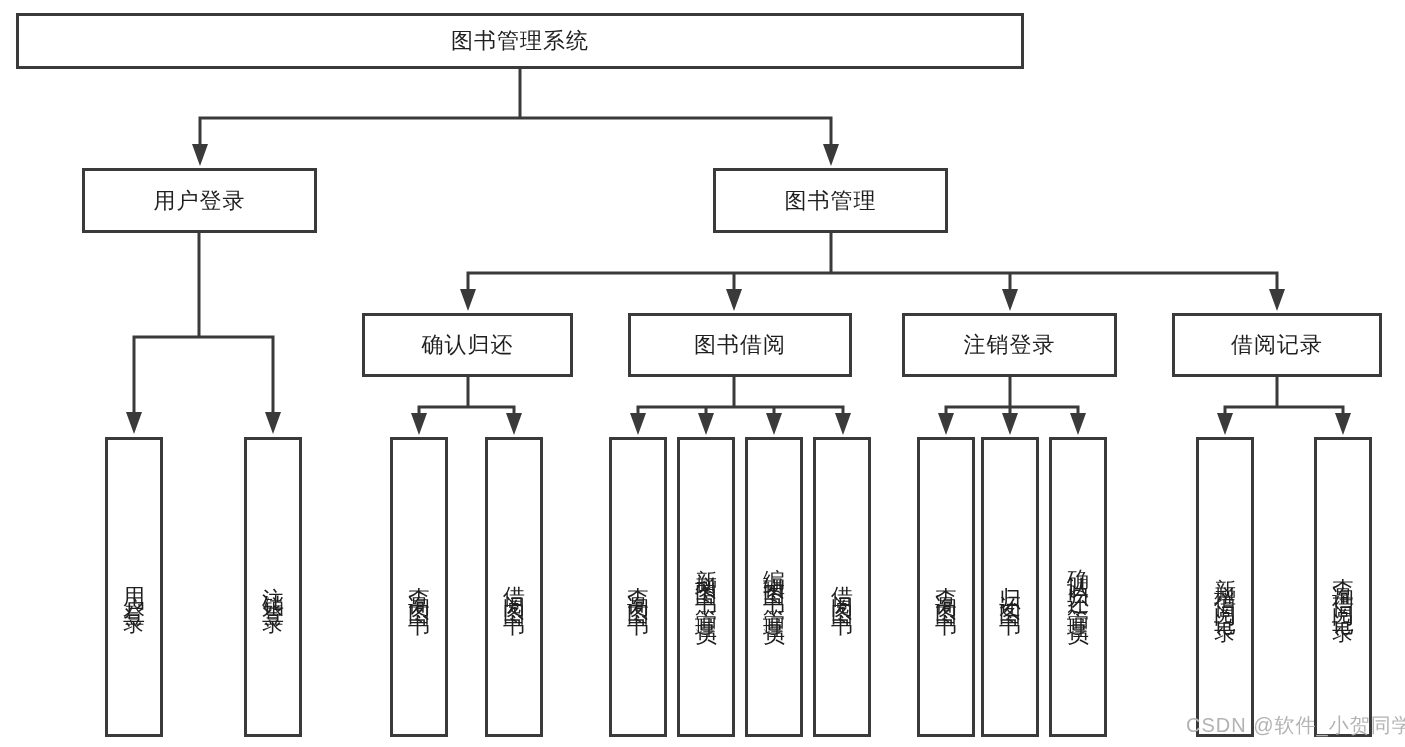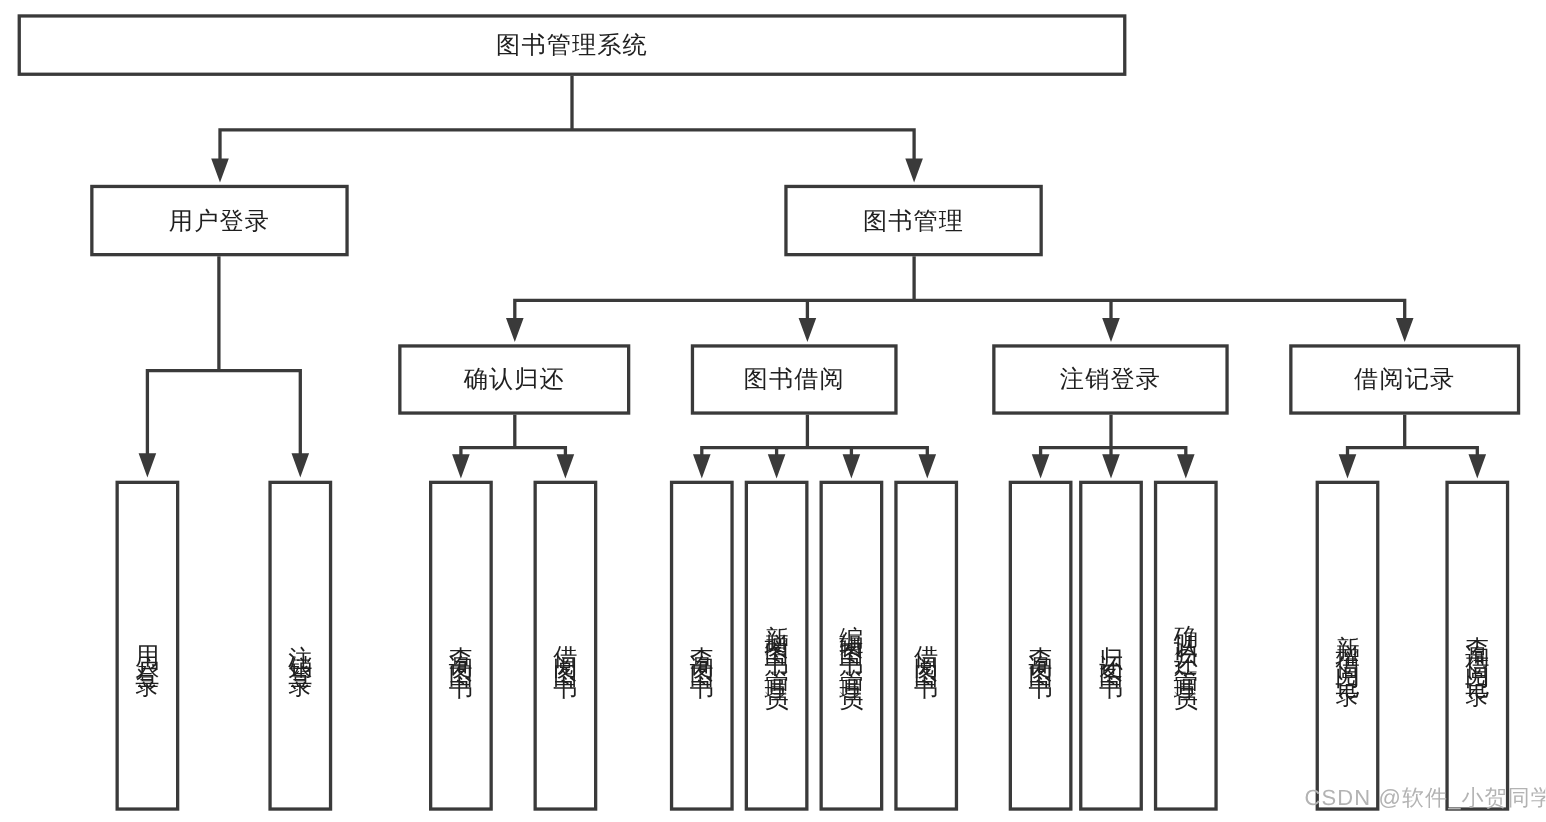--- a/index.html
+++ b/index.html
@@ -91,21 +91,21 @@
       M938 413 L954 413 L946 435 Z M1002 413 L1018 413 L1010 435 Z M1070 413 L1086 413 L1078 435 Z
       M1217 413 L1233 413 L1225 435 Z M1335 413 L1351 413 L1343 435 Z"></path>
   </svg>
 
   <div class="hbox root-box" style="left:16px;top:13px;width:1008px;height:56px">图书管理系统</div>
 
   <div class="hbox" style="left:82px;top:168px;width:235px;height:65px">用户登录</div>
   <div class="hbox" style="left:713px;top:168px;width:235px;height:65px">图书管理</div>
 
   <div class="hbox" style="left:362px;top:313px;width:211px;height:64px">确认归还</div>
-  <div class="hbox" style="left:628px;top:313px;width:188px;height:64px">图书借阅</div>
+  <div class="hbox" style="left:628px;top:313px;width:224px;height:64px">图书借阅</div>
   <div class="hbox" style="left:902px;top:313px;width:215px;height:64px">注销登录</div>
   <div class="hbox" style="left:1172px;top:313px;width:210px;height:64px">借阅记录</div>
 
   <div class="vbox" style="left:105px">用户登录</div>
   <div class="vbox" style="left:244px">注销登录</div>
 
   <div class="vbox" style="left:390px">查询图书</div>
   <div class="vbox" style="left:485px">借阅图书</div>
 
   <div class="vbox" style="left:609px">查询图书</div>

